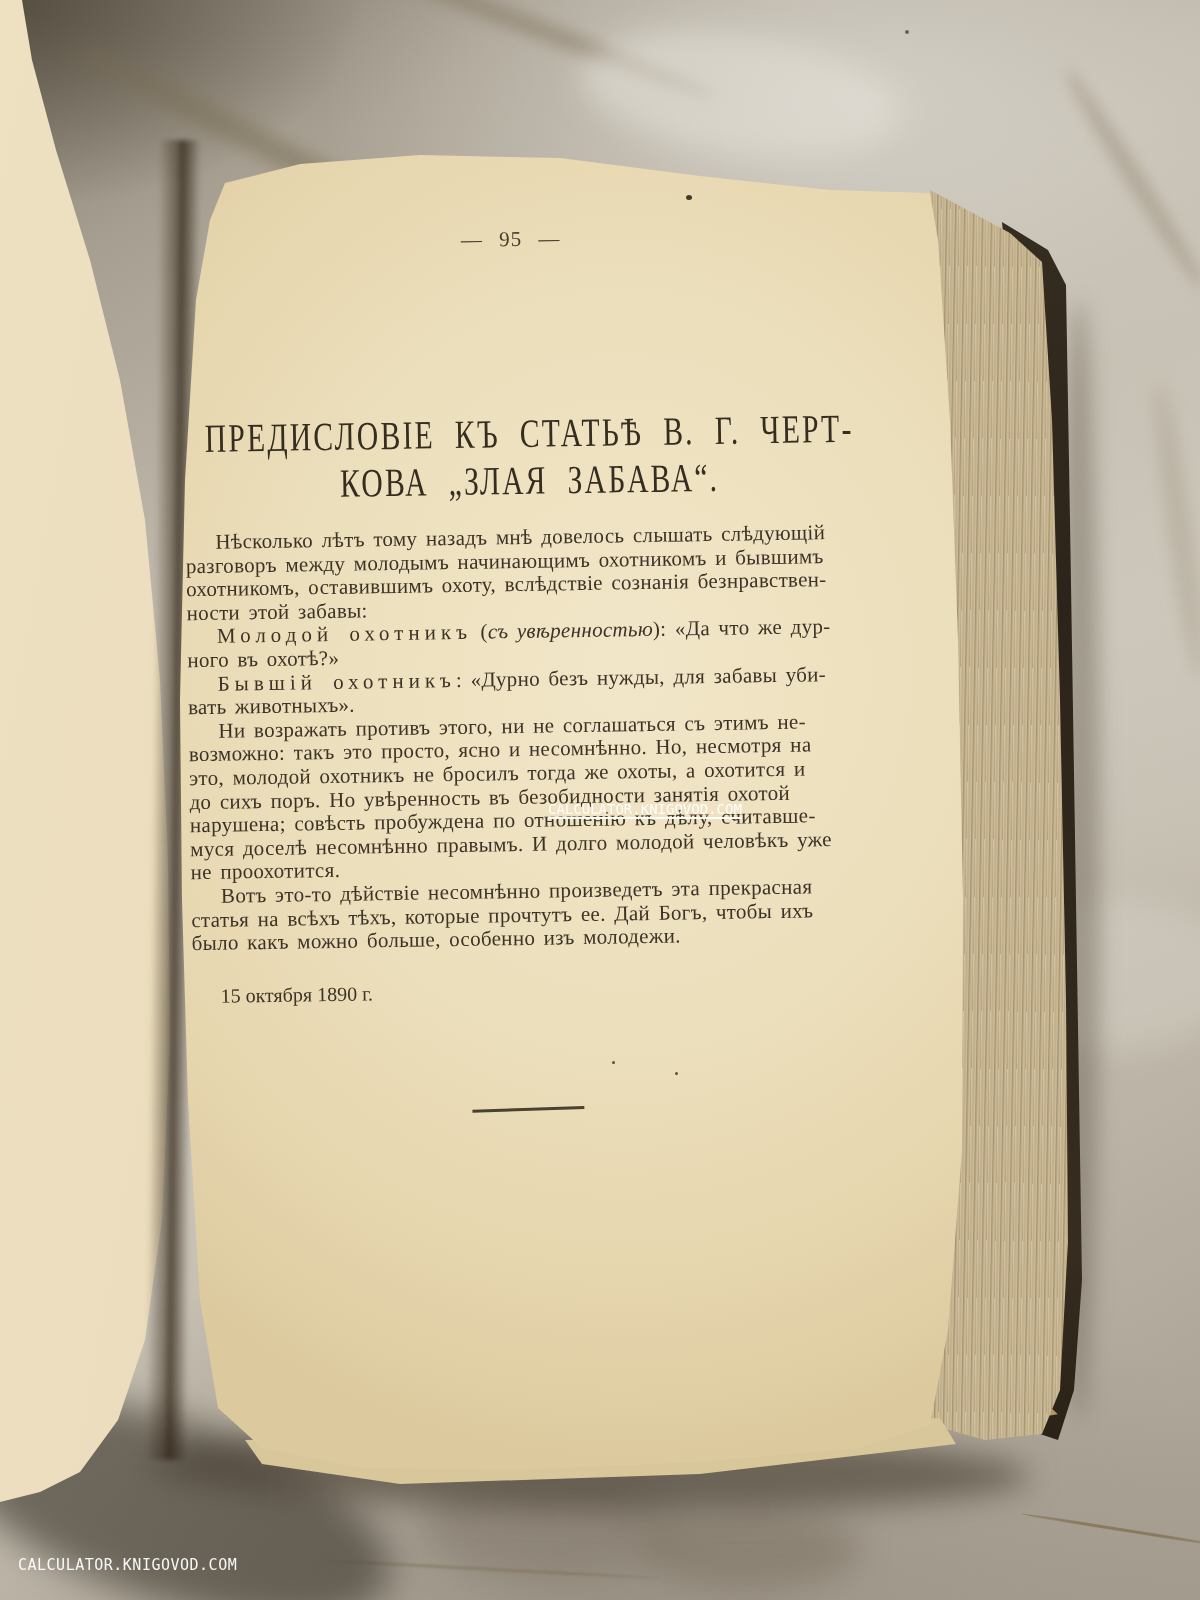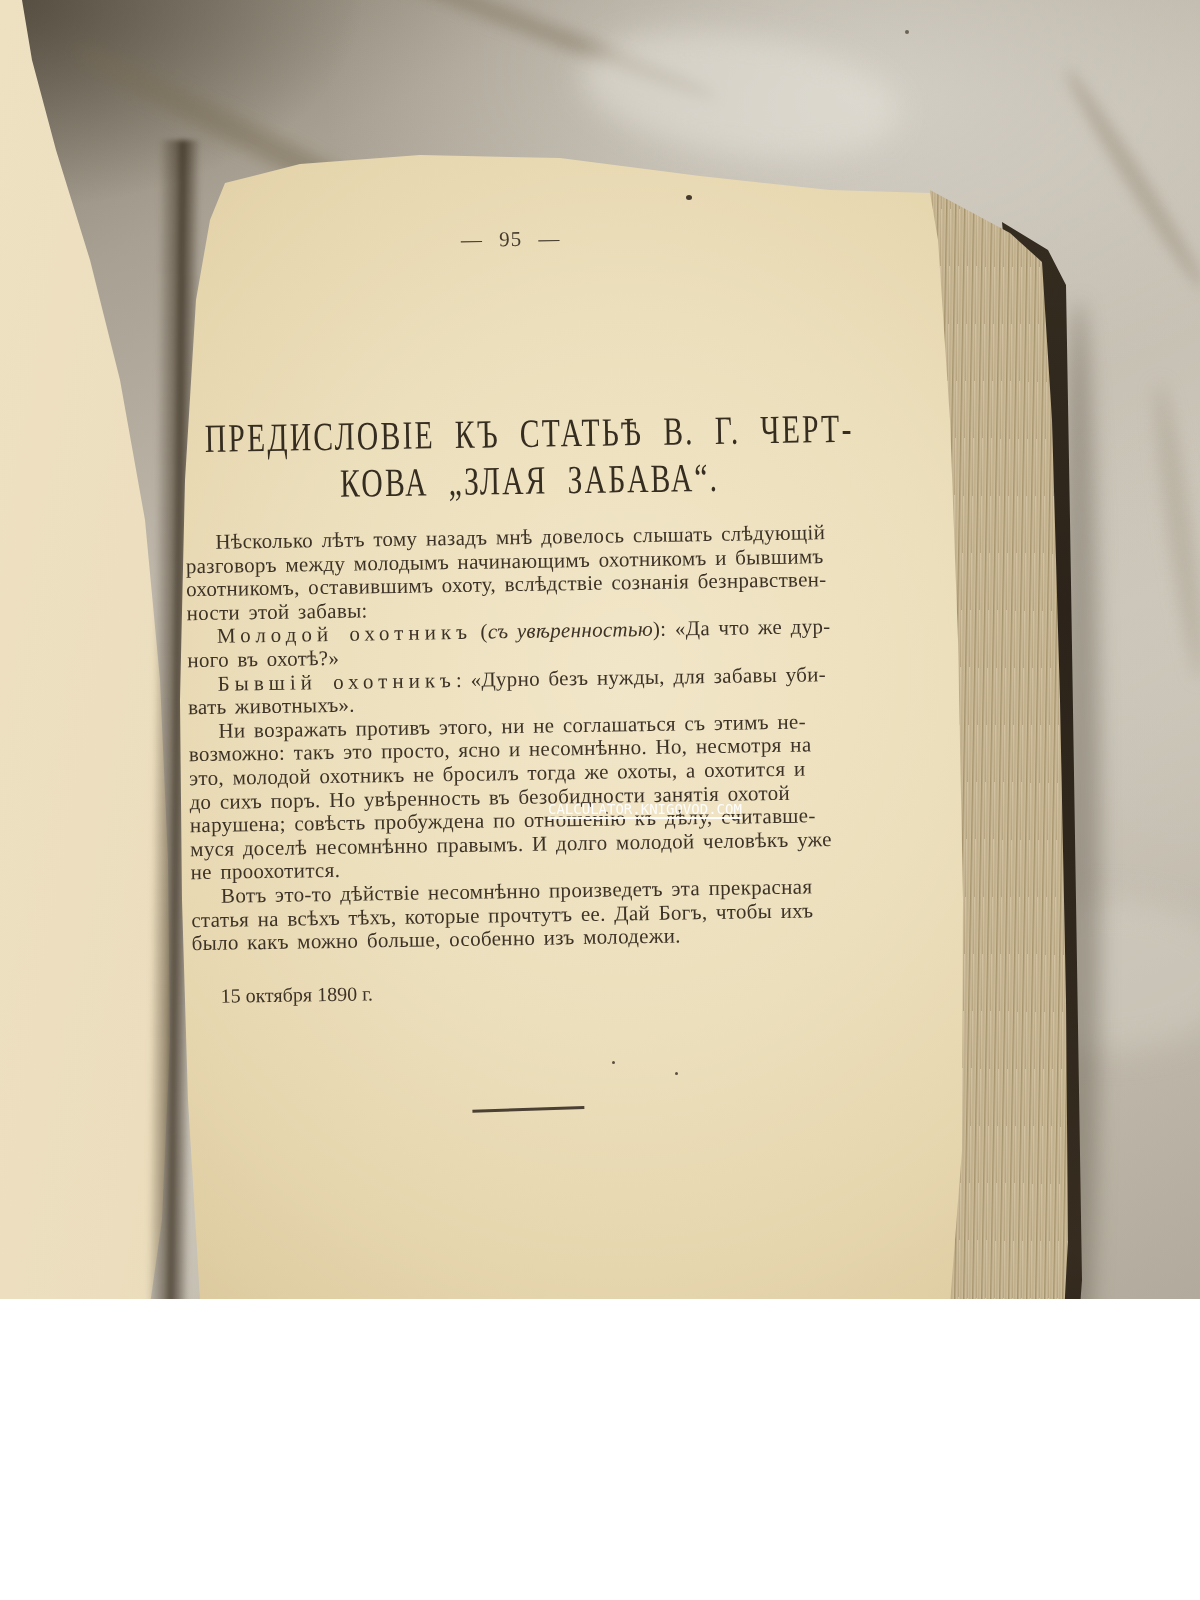--- a/index.html
+++ b/index.html
@@ -1,16 +1,16 @@
 <!DOCTYPE html>
 <html><head>
 <meta charset="utf-8">
 <style>
   html,body{margin:0;padding:0;}
-  .scene{position:relative;width:1200px;height:1299px;overflow:hidden;
+  .scene{position:relative;width:1200px;height:1600px;overflow:hidden;
          font-family:"Liberation Serif",serif;background:#b9b2a4;}
   .layer{position:absolute;left:0;top:0;width:1200px;height:1600px;pointer-events:none;}
 
   
   .marble{background:
     radial-gradient(900px 500px at 72% 6%, rgba(216,212,203,.85) 0%, rgba(216,212,203,0) 60%),
     radial-gradient(650px 420px at 97% 42%, rgba(205,199,187,.7) 0%, rgba(205,199,187,0) 65%),
     radial-gradient(520px 300px at 0% 0%, rgba(72,64,51,.8) 0%, rgba(72,64,51,0) 70%),
     radial-gradient(1000px 520px at 50% 100%, rgba(148,140,128,.8) 0%, rgba(148,140,128,0) 72%),
     linear-gradient(152deg,#847c6d 0%,#a8a092 14%,#c2bbae 32%,#cdc7bb 54%,#bcb5a7 76%,#a59d8f 100%);}

